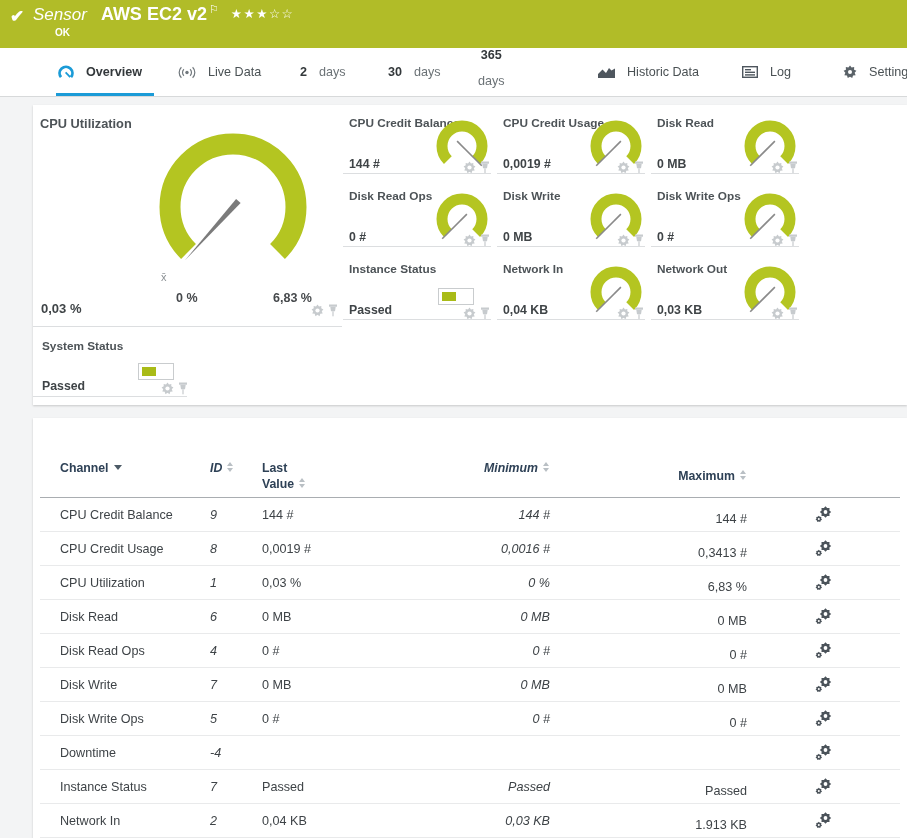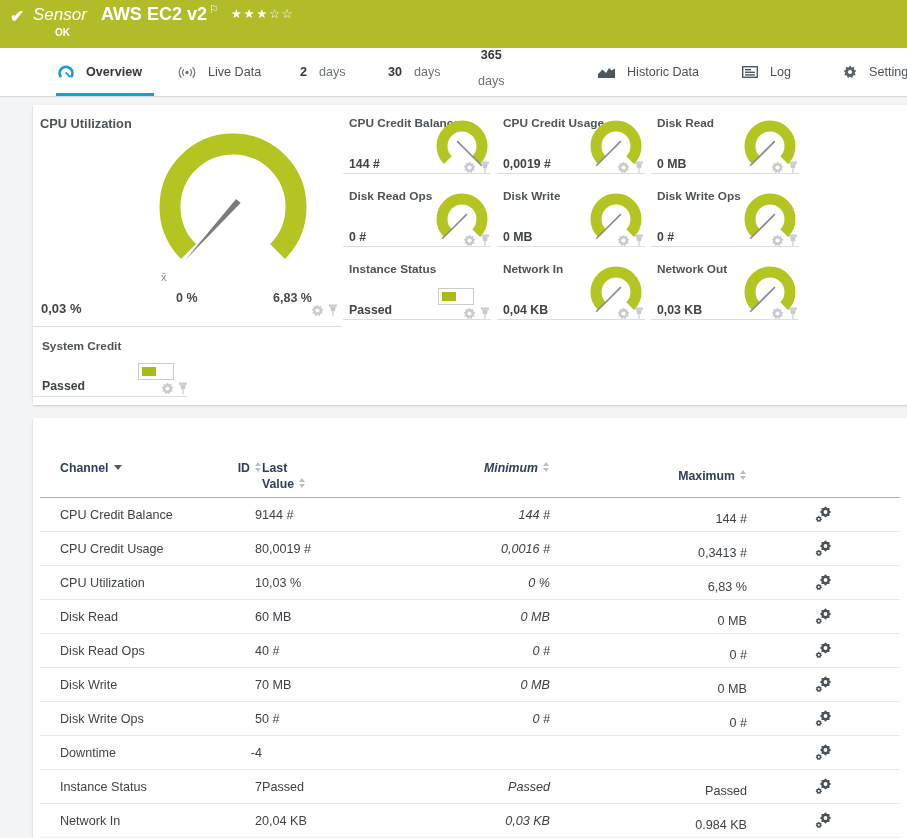--- a/index.html
+++ b/index.html
@@ -47,21 +47,21 @@
   
   .ss-title{position:absolute;left:9px;top:234px;font-size:11.8px;font-weight:700;color:#4d5357;}
   .ss-val{position:absolute;left:9px;top:274px;font-size:12.3px;font-weight:700;color:#3f4447;}
   
   .thead{display:flex;align-items:flex-start;height:38px;margin:42px 7px 0 7px;padding-left:20px;
          border-bottom:1px solid #a9adb1;box-sizing:border-box;}
   .hcell{font-size:12.3px;font-weight:700;color:#2e4156;line-height:16px;}
   .trow{display:flex;align-items:center;height:34px;margin:0 7px;padding-left:20px;
         border-bottom:1px solid #e9eaeb;font-size:12.6px;color:#3e4347;box-sizing:border-box;cursor:pointer;}
   .c-ch{width:150px;text-align:left;}
-  .c-id{width:52px;text-align:right;}
+  .c-id{width:52px;font-style:italic;}
   .c-lv{width:90px;text-align:left;}
   .c-min{width:198px;text-align:right;font-style:italic;}
   .c-max{width:197px;text-align:right;margin-top:8px;}
   .c-act{flex:1;display:flex;justify-content:center;align-items:center;}
   .sort{position:relative;display:inline-block;width:8px;height:11px;margin-left:4px;vertical-align:-1px;}
   .sort::before{content:"";position:absolute;left:1px;top:0;border-left:3px solid transparent;
         border-right:3px solid transparent;border-bottom:4px solid #b9bfc4;}
   .sort::after{content:"";position:absolute;left:1px;top:6px;border-left:3px solid transparent;
         border-right:3px solid transparent;border-top:4px solid #b9bfc4;}
   .caret-down{display:inline-block;width:0;height:0;margin-left:5px;vertical-align:2px;
@@ -305,21 +305,21 @@
             </svg>&nbsp;<svg width="10" height="13" viewBox="0 0 10 13">
     <rect x="1" y="0.5" width="8" height="2.2" fill="#c7cbce"></rect>
     <polygon points="2.3,2.7 7.7,2.7 7,7.3 3,7.3" fill="#c7cbce"></polygon>
     <rect x="4.4" y="7.3" width="1.2" height="5" fill="#c7cbce"></rect>
             </svg></span>
           <div class="csep"></div>
         </div>
       </div>
 
     <div>
-      <div class="ss-title">System Credit</div>
+      <div class="ss-title">System Status</div>
       <span class="statusbox" style="left:105px;top:258px;">
           <span class="statusfill"></span>
         </span>
       <div class="ss-val">Passed</div>
       <span class="iconpair" id="ss-icons" style="left:128px;top:276px;"><svg width="13" height="13" viewBox="0 0 13 13">
     <polygon points="6.50,0.50 7.98,2.44 10.36,1.90 10.24,4.34 12.41,5.46 10.75,7.25 11.70,9.50 9.28,9.81 8.55,12.14 6.50,10.82 4.45,12.14 3.72,9.81 1.30,9.50 2.25,7.25 0.59,5.46 2.76,4.34 2.64,1.90 5.02,2.44" fill="#c7cbce"></polygon>
     <circle cx="6.5" cy="6.5" r="2.1" fill="#fff"></circle>
           </svg>&nbsp;<svg width="10" height="13" viewBox="0 0 10 13">
     <rect x="1" y="0.5" width="8" height="2.2" fill="#c7cbce"></rect>
     <polygon points="2.3,2.7 7.7,2.7 7,7.3 3,7.3" fill="#c7cbce"></polygon>
@@ -475,21 +475,21 @@
     <polygon points="3.80,9.70 4.84,10.84 6.38,10.94 6.14,12.47 7.02,13.73 5.68,14.50 5.23,15.97 3.80,15.40 2.37,15.97 1.92,14.50 0.58,13.73 1.46,12.47 1.22,10.94 2.76,10.84" fill="#4b535a"></polygon>
     <circle cx="3.8" cy="13" r="1" fill="#fff"></circle>
             </svg>
           </div>
         </div>
         <div class="trow">
           <div class="c-ch">Network In</div>
           <div class="c-id">2</div>
           <div class="c-lv">0,04 KB</div>
           <div class="c-min">0,03 KB</div>
-          <div class="c-max">0.984 KB</div>
+          <div class="c-max">1.913 KB</div>
           <div class="c-act">
             <svg width="17" height="17" viewBox="0 0 17 17">
     <polygon points="10.50,0.30 12.11,2.12 14.53,1.97 14.38,4.39 16.20,6.00 14.38,7.61 14.53,10.03 12.11,9.88 10.50,11.70 8.89,9.88 6.47,10.03 6.62,7.61 4.80,6.00 6.62,4.39 6.47,1.97 8.89,2.12" fill="#4b535a"></polygon>
     <circle cx="10.5" cy="6" r="1.9" fill="#fff"></circle>
     <polygon points="3.80,9.70 4.84,10.84 6.38,10.94 6.14,12.47 7.02,13.73 5.68,14.50 5.23,15.97 3.80,15.40 2.37,15.97 1.92,14.50 0.58,13.73 1.46,12.47 1.22,10.94 2.76,10.84" fill="#4b535a"></polygon>
     <circle cx="3.8" cy="13" r="1" fill="#fff"></circle>
             </svg>
           </div>
         </div>
       </div>

